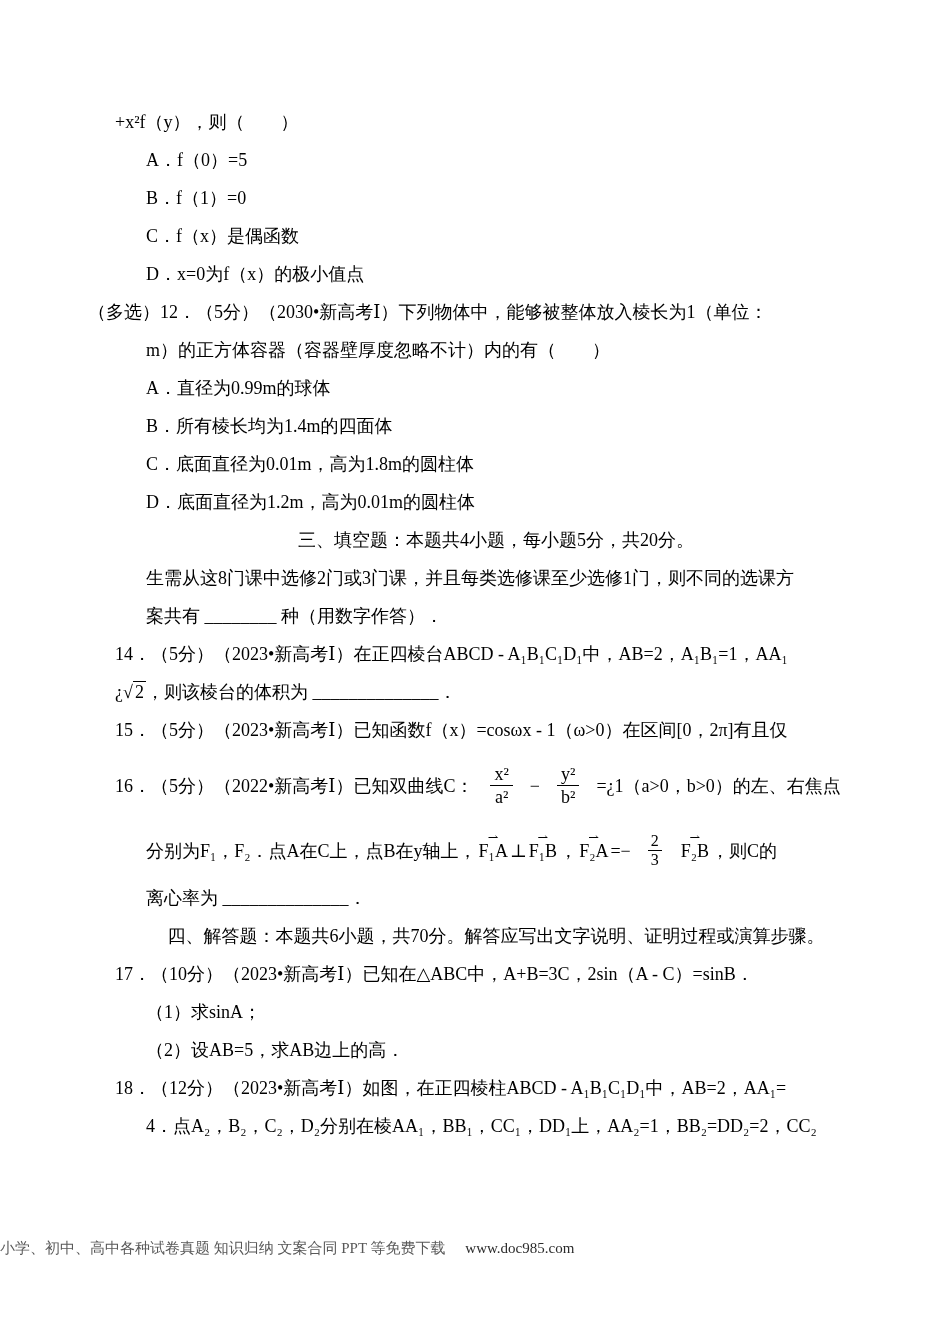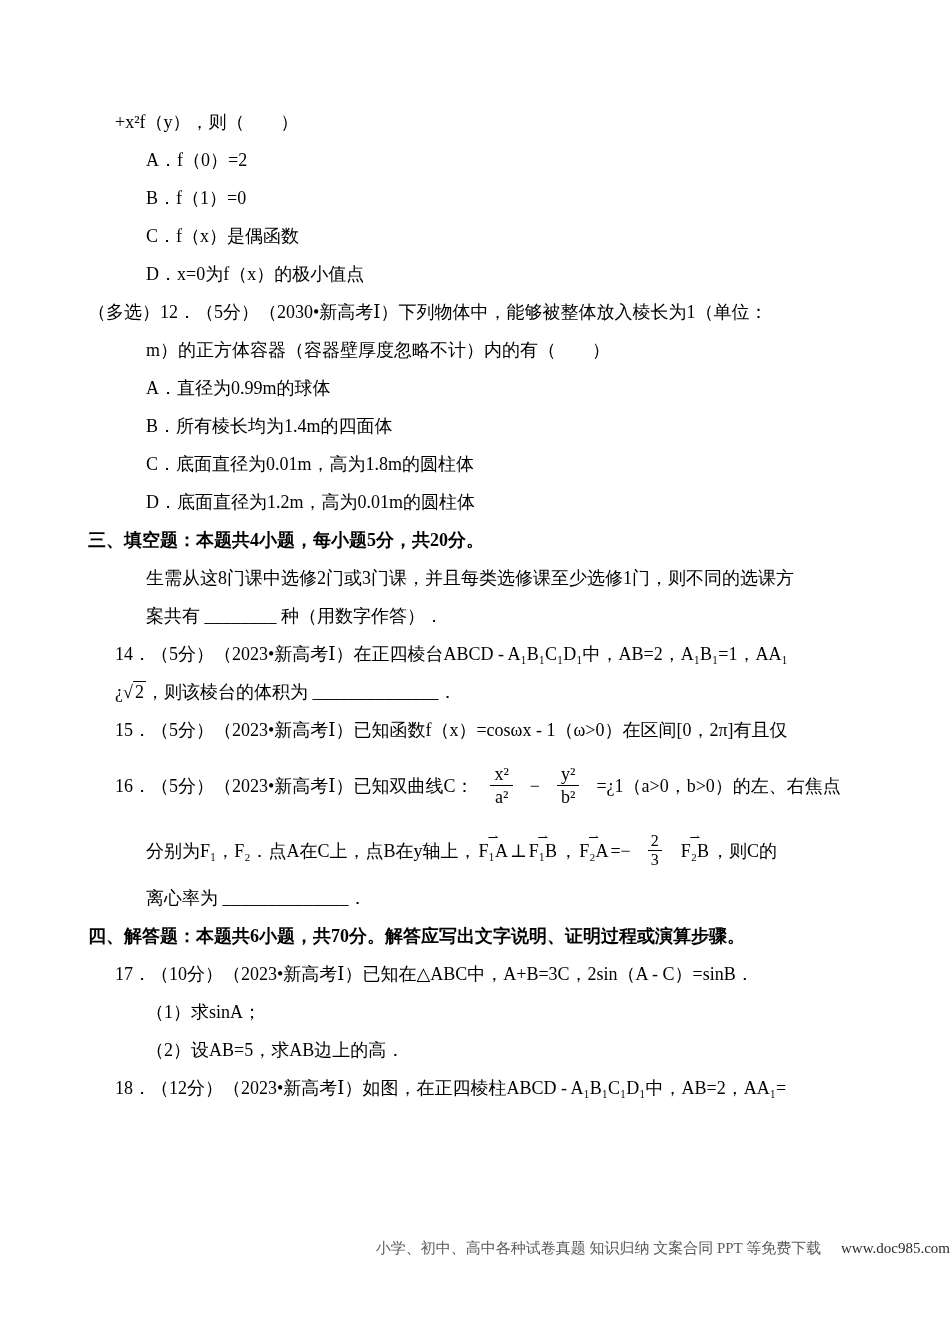--- a/index.html
+++ b/index.html
@@ -18,21 +18,21 @@
   .content {
     padding: 103px 46px 0 88px;
   }
   .line {
     font-size: 18px;
     height: 38px;
     line-height: 38px;
     white-space: nowrap;
     color: #000000;
   }
-  .b { font-weight: 700; }
+  .b { font-weight: 400; text-align: center; }
   .i1 { padding-left: 27px; }
   .i2 { padding-left: 58px; }
   .tall1 { height: 74px; line-height: 74px; }
   .tall2 { height: 56px; line-height: 56px; }
 
   .frac {
     display: inline-block;
     vertical-align: middle;
     text-align: center;
     margin: 0 17px;
@@ -75,35 +75,35 @@
   .radicand {
     border-top: 1.2px solid #000;
     padding: 0 2px;
   }
 
   .footer {
     position: absolute;
     left: 0;
     right: 0;
     top: 1236px;
-    text-align: right;
+    text-align: left;
     font-size: 15px;
     height: 24px;
     line-height: 24px;
   }
   .footer .f-left { color: #595959; }
   .footer .f-right { color: #2b2b2b; margin-left: 16px; }
 </style>
 </head>
 <body>
 
 <div class="content">
 
   <div class="line i1">+x²f（y），则（　　）</div>
-  <div class="line i2">A．f（0）=2</div>
+  <div class="line i2">A．f（0）=5</div>
   <div class="line i2">B．f（1）=0</div>
   <div class="line i2">C．f（x）是偶函数</div>
   <div class="line i2">D．x=0为f（x）的极小值点</div>
 
   <div class="line">（多选）12．（5分）（2030•新高考Ⅰ）下列物体中，能够被整体放入棱长为1（单位：</div>
   <div class="line i2">m）的正方体容器（容器壁厚度忽略不计）内的有（　　）</div>
   <div class="line i2">A．直径为0.99m的球体</div>
   <div class="line i2">B．所有棱长均为1.4m的四面体</div>
   <div class="line i2">C．底面直径为0.01m，高为1.8m的圆柱体</div>
   <div class="line i2">D．底面直径为1.2m，高为0.01m的圆柱体</div>
@@ -111,32 +111,33 @@
   <div class="line b">三、填空题：本题共4小题，每小题5分，共20分。</div>
 
   <div class="line i2">生需从这8门课中选修2门或3门课，并且每类选修课至少选修1门，则不同的选课方</div>
   <div class="line i2">案共有 ________ 种（用数字作答）．</div>
 
   <div class="line i1">14．（5分）（2023•新高考Ⅰ）在正四棱台ABCD - A₁B₁C₁D₁中，AB=2，A₁B₁=1，AA₁</div>
   <div class="line i1"><span>¿</span><span class="sqrt"><span>√</span><span class="radicand">2</span></span><span>，则该棱台的体积为 ______________．</span></div>
 
   <div class="line i1">15．（5分）（2023•新高考Ⅰ）已知函数f（x）=cosωx - 1（ω&gt;0）在区间[0，2π]有且仅</div>
 
-  <div class="line tall1 i1"><span>16．（5分）（2023•新高考Ⅰ）已知双曲线C：</span><span class="frac"><span class="fnum">x²</span><span class="fden">a²</span></span><span>−</span><span class="frac"><span class="fnum">y²</span><span class="fden">b²</span></span><span>=¿1（a&gt;0，b&gt;0）的左、右焦点</span></div>
+  <div class="line tall1 i1"><span>16．（5分）（2022•新高考Ⅰ）已知双曲线C：</span><span class="frac"><span class="fnum">x²</span><span class="fden">a²</span></span><span>−</span><span class="frac"><span class="fnum">y²</span><span class="fden">b²</span></span><span>=¿1（a&gt;0，b&gt;0）的左、右焦点</span></div>
 
   <div class="line tall2 i2"><span>分别为F₁，F₂．点A在C上，点B在y轴上，</span><span class="vec"><span class="varr">⇀</span><span class="vbase">F₁A</span></span><span>⊥</span><span class="vec"><span class="varr">⇀</span><span class="vbase">F₁B</span></span><span>，</span><span class="vec"><span class="varr">⇀</span><span class="vbase">F₂A</span></span><span>=−</span><span class="frac sm"><span class="fnum">2</span><span class="fden">3</span></span><span class="vec"><span class="varr">⇀</span><span class="vbase">F₂B</span></span><span>，则C的</span></div>
 
   <div class="line i2">离心率为 ______________．</div>
 
   <div class="line b">四、解答题：本题共6小题，共70分。解答应写出文字说明、证明过程或演算步骤。</div>
 
   <div class="line i1">17．（10分）（2023•新高考Ⅰ）已知在△ABC中，A+B=3C，2sin（A - C）=sinB．</div>
   <div class="line i2">（1）求sinA；</div>
   <div class="line i2">（2）设AB=5，求AB边上的高．</div>
 
   <div class="line i1">18．（12分）（2023•新高考Ⅰ）如图，在正四棱柱ABCD - A₁B₁C₁D₁中，AB=2，AA₁=</div>
+  <div class="line i2">4．点A₂，B₂，C₂，D₂分别在棱AA₁，BB₁，CC₁，DD₁上，AA₂=1，BB₂=DD₂=2，CC₂</div>
 
 </div>
 
 <div class="footer">
   <span class="f-left">小学、初中、高中各种试卷真题 知识归纳 文案合同 PPT 等免费下载</span>
   <span class="f-right">www.doc985.com</span>
 </div>
 
 </body></html>

